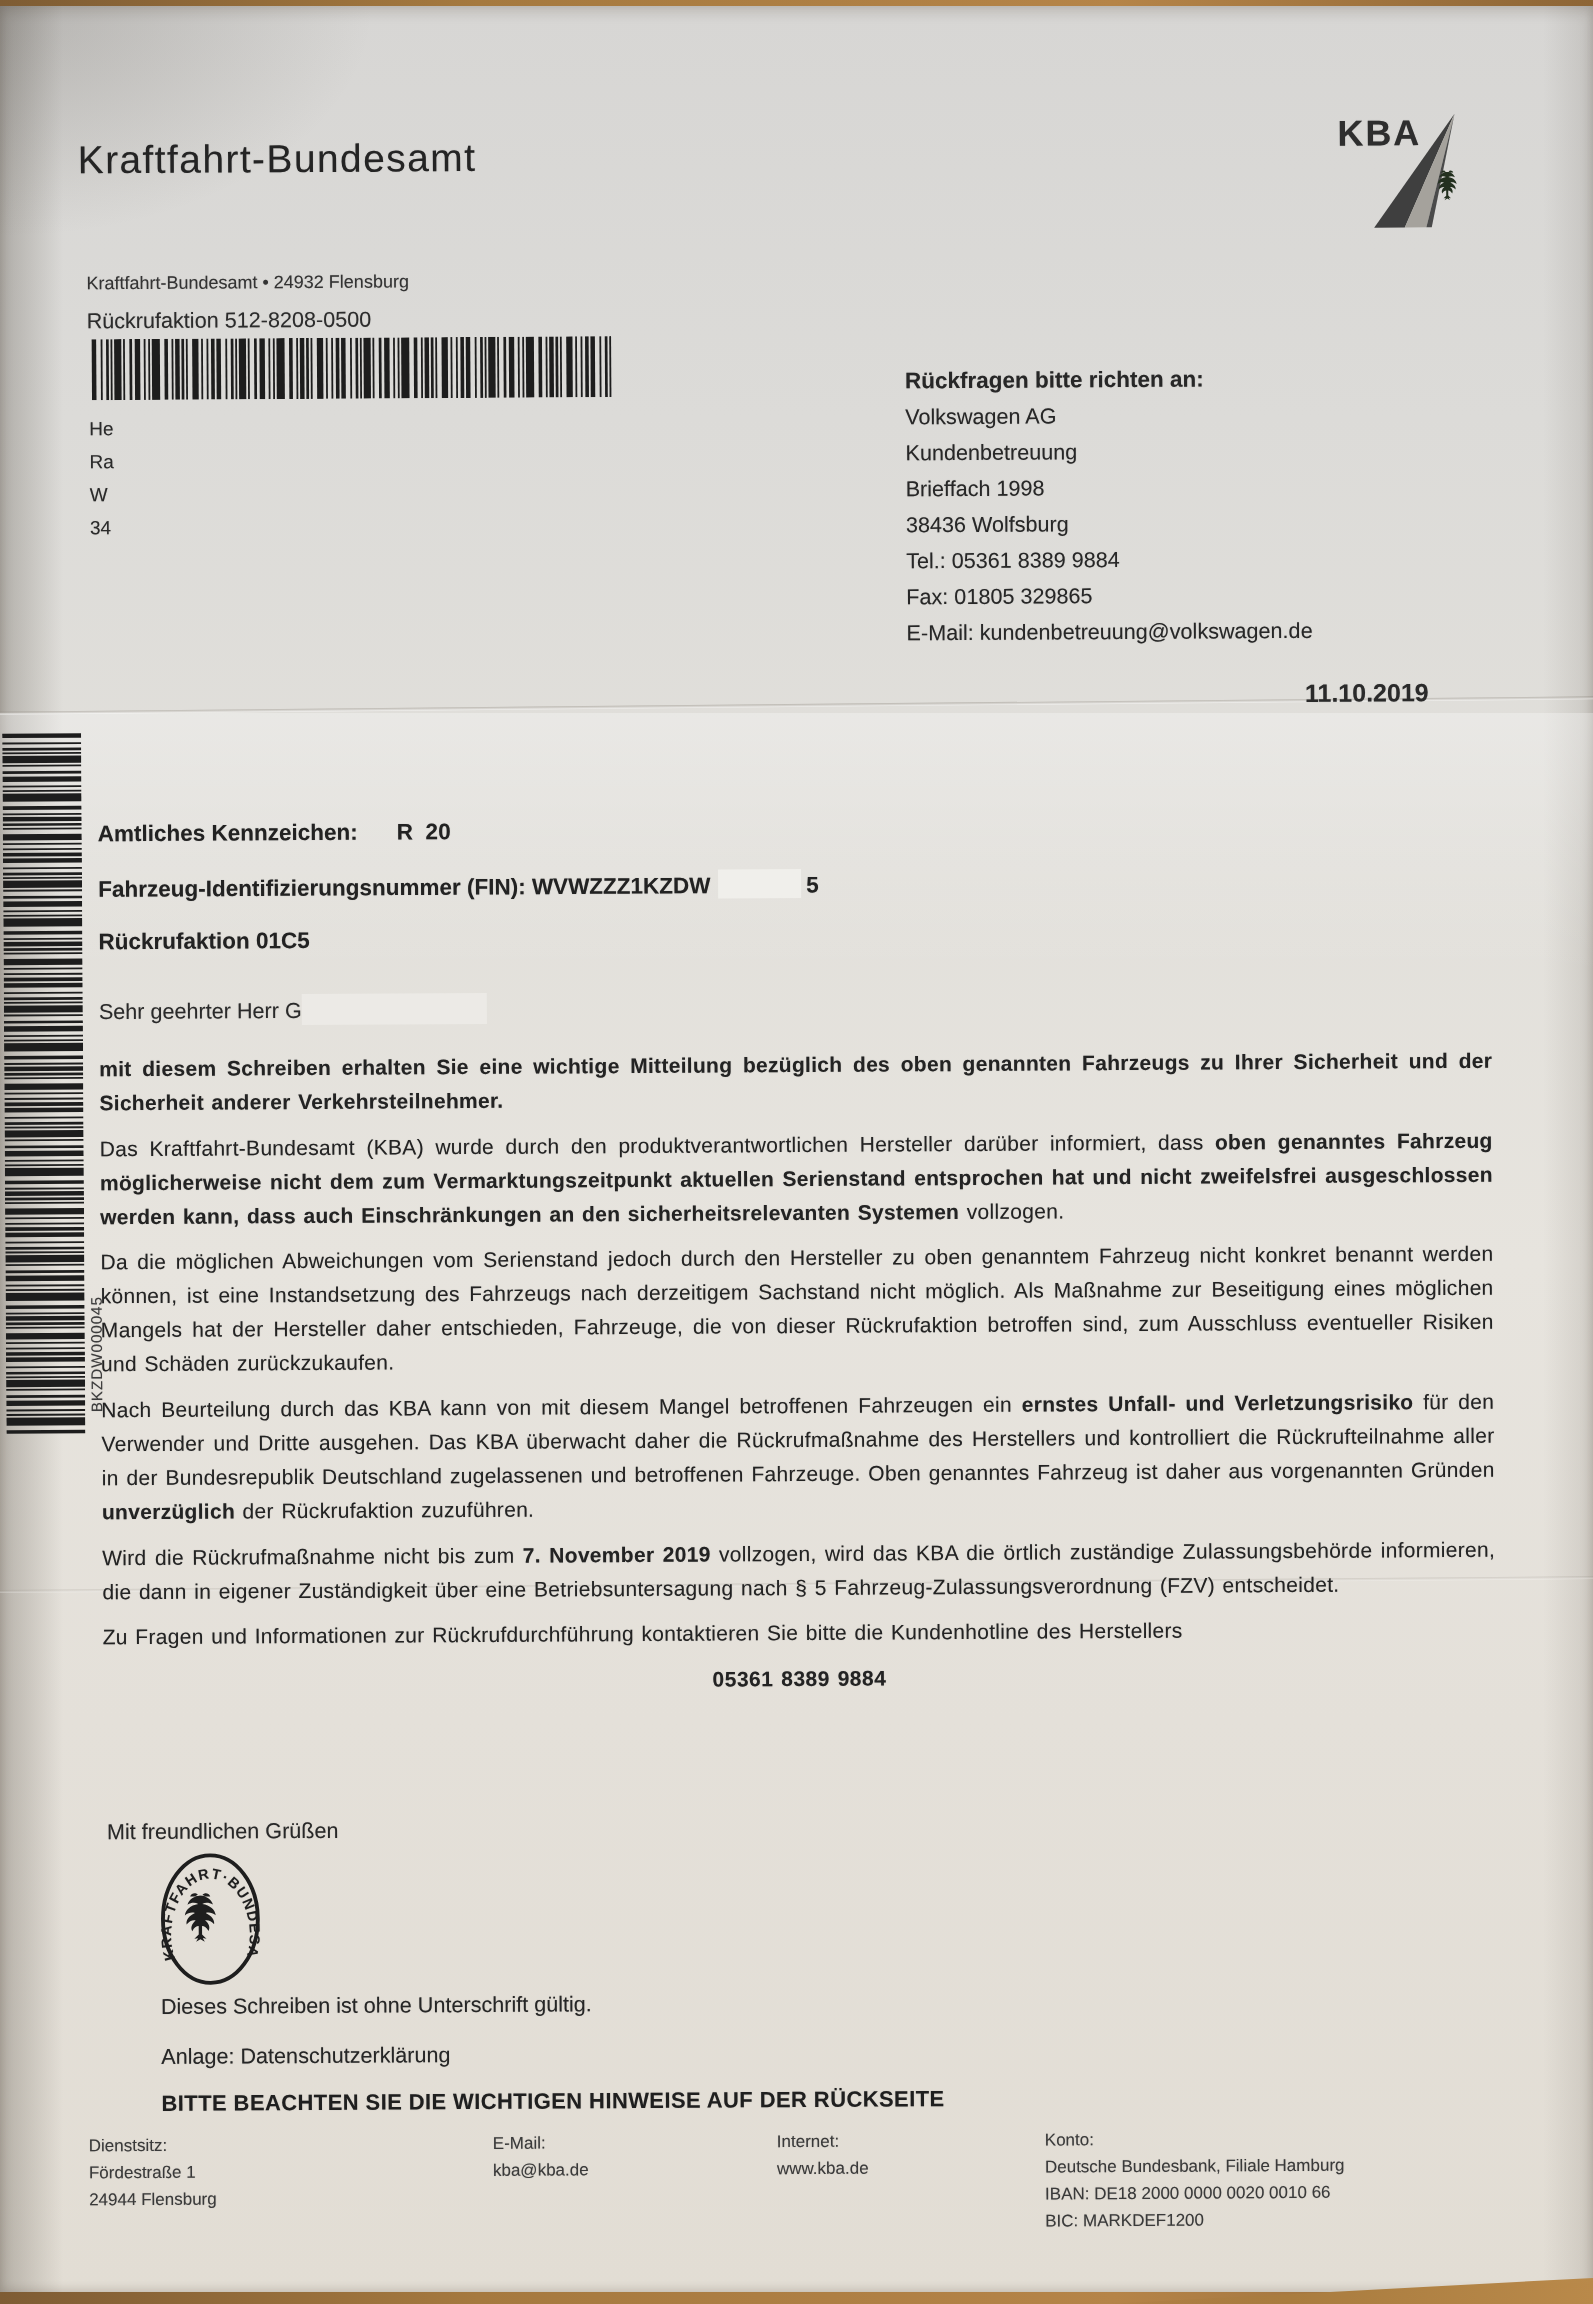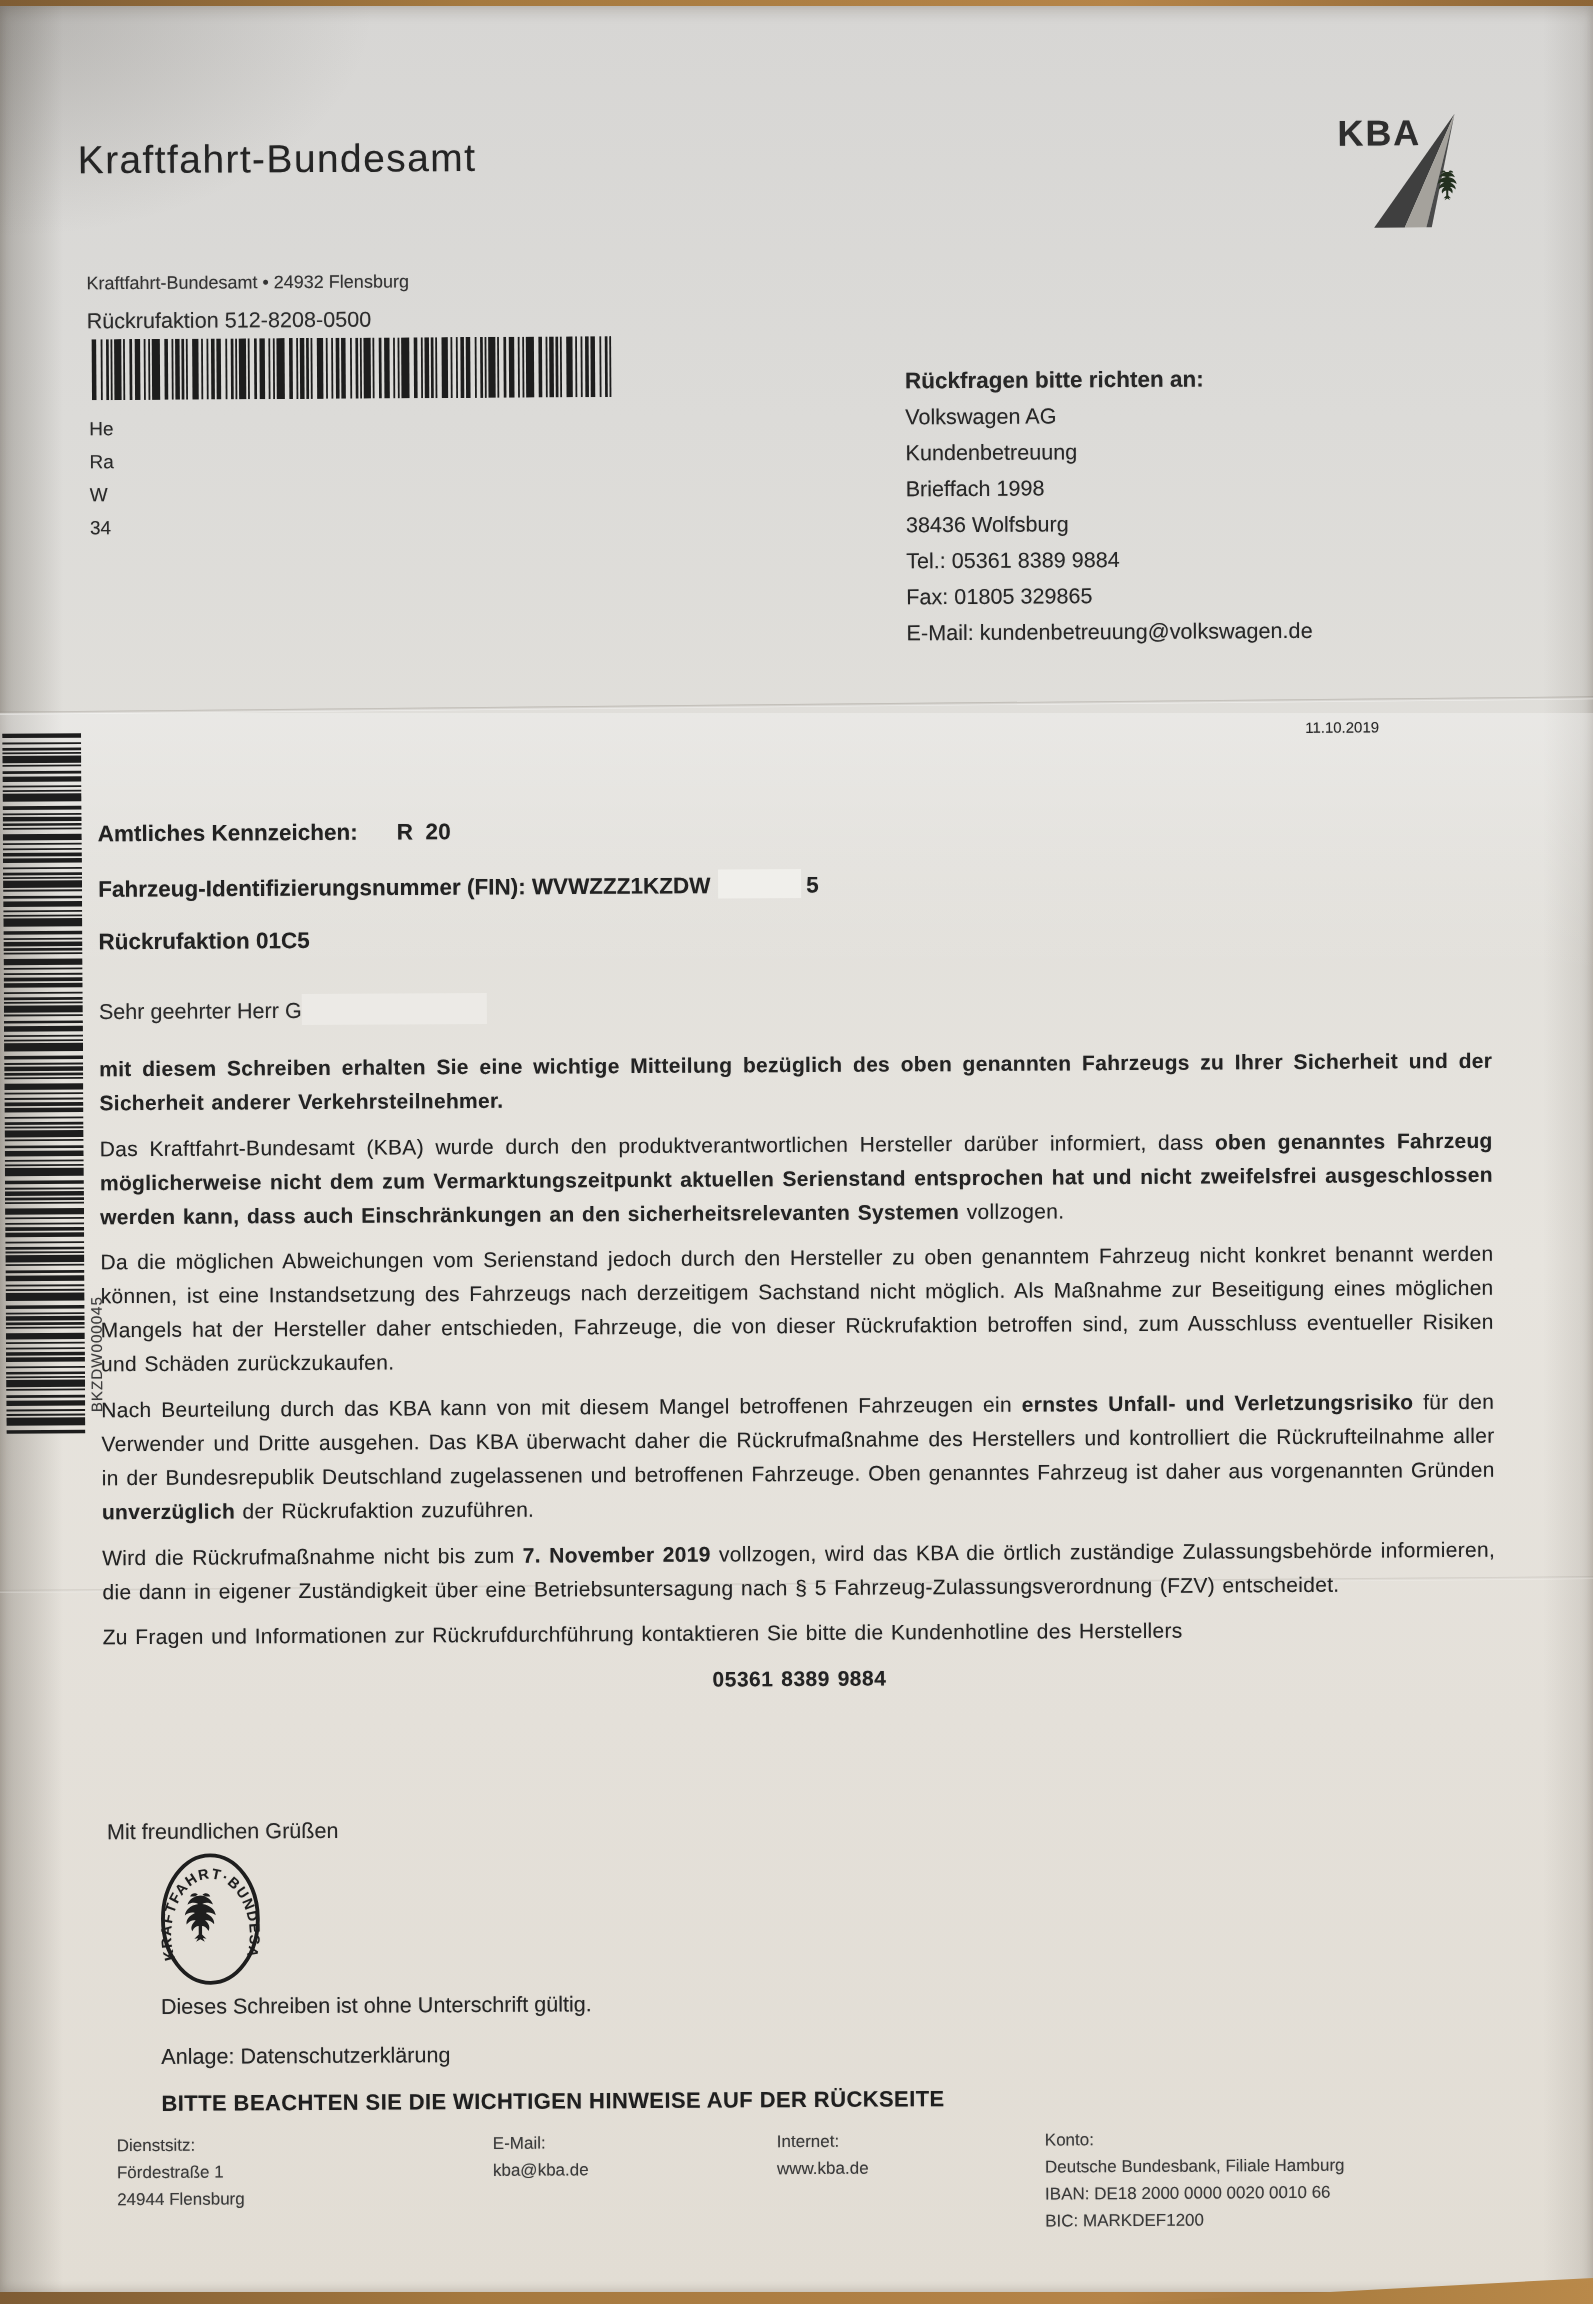--- a/index.html
+++ b/index.html
@@ -47,21 +47,21 @@
   .recall-ref{left:91px;top:298px;font-size:21.6px;color:#2c2c2c;}
 
   .barcode-main{left:93px;top:329px;}
   svg.barcode rect{fill:#1d1d1d;}
 
   .recipient{left:93px;top:402px;font-size:19px;line-height:33px;color:#2a2a2a;}
 
   .contact{left:909px;top:358px;font-size:21.6px;line-height:36px;color:#272727;}
   .contact .hd{font-weight:bold;font-size:22.5px;}
 
-  .date{left:1307px;top:716px;font-size:15px;color:#2a2a2a;}
+  .date{left:1307px;top:676px;font-size:25px;color:#2a2a2a;font-weight:bold;}
 
   .vehicle{left:99px;top:811px;font-size:22.5px;font-weight:bold;color:#222;}
   .vehicle div{margin-bottom:26px;}
   .kz-val{margin-left:39px;white-space:pre;}
   .fin-box{width:83px;height:29px;background:#f0efeb;margin:0 5.4px -5.4px 7.2px;display:inline-block;}
 
   .salutation{left:99px;top:985px;font-size:21.6px;color:#2a2a2a;}
   .sal-redact{width:185px;height:31px;background:#eceae6;display:inline-block;vertical-align:-7.2px;}
 
   .body-text{left:99px;top:1042px;width:1393px;font-size:21px;line-height:34px;
@@ -72,21 +72,21 @@
   .closing{left:102px;top:1809px;font-size:21.6px;color:#282828;}
 
   .seal{left:151px;top:1840px;}
 
   .validity{left:155px;top:1984px;font-size:21.6px;color:#262626;}
   .enclosure{left:155px;top:2034px;font-size:21.6px;color:#262626;}
   .notice{left:155px;top:2081px;font-size:22px;font-weight:bold;letter-spacing:0.4px;color:#1f1f1f;}
 
   .footer{left:0;top:2122px;width:100%;font-size:17px;line-height:27px;color:#3a3a3a;}
   .footer .col{position:absolute;top:0;}
-  .footer .c0{left:110px;} .footer .c1{left:486px;} .footer .c2{left:770px;} .footer .c3{left:1038px;}
+  .footer .c0{left:82px;} .footer .c1{left:486px;} .footer .c2{left:770px;} .footer .c3{left:1038px;}
 
   
   .barcode-side{left:3.6px;top:720px;}
   .side-label{left:86px;top:1402px;font-size:15.3px;color:#3c3c3c;letter-spacing:0.9px;
     transform:rotate(-90deg);transform-origin:0 0;white-space:nowrap;}
 </style>
 </head>
 <body>
 
 <svg width="0" height="0" style="position:absolute" aria-hidden="true">

